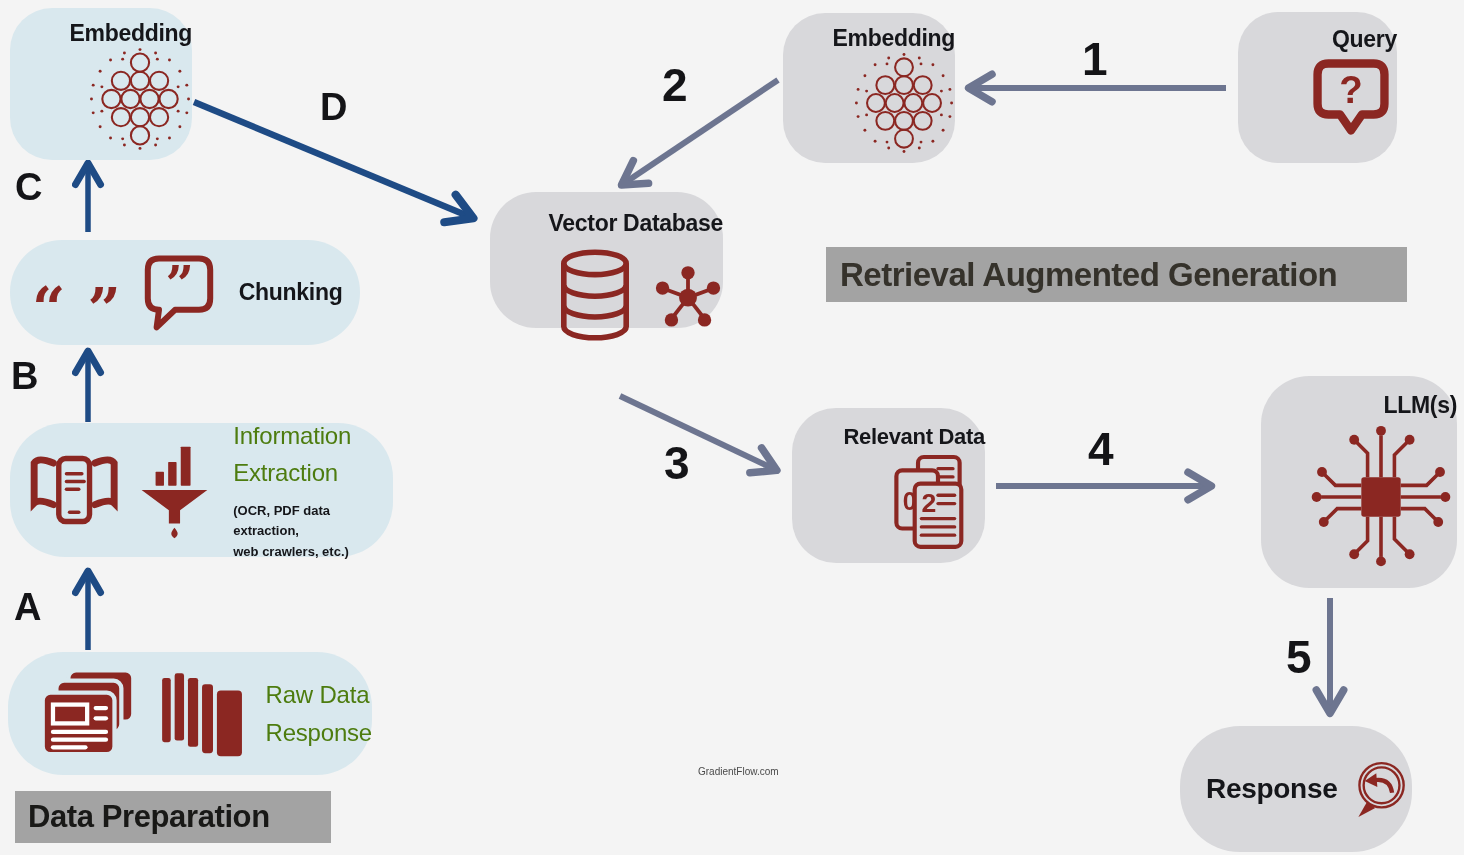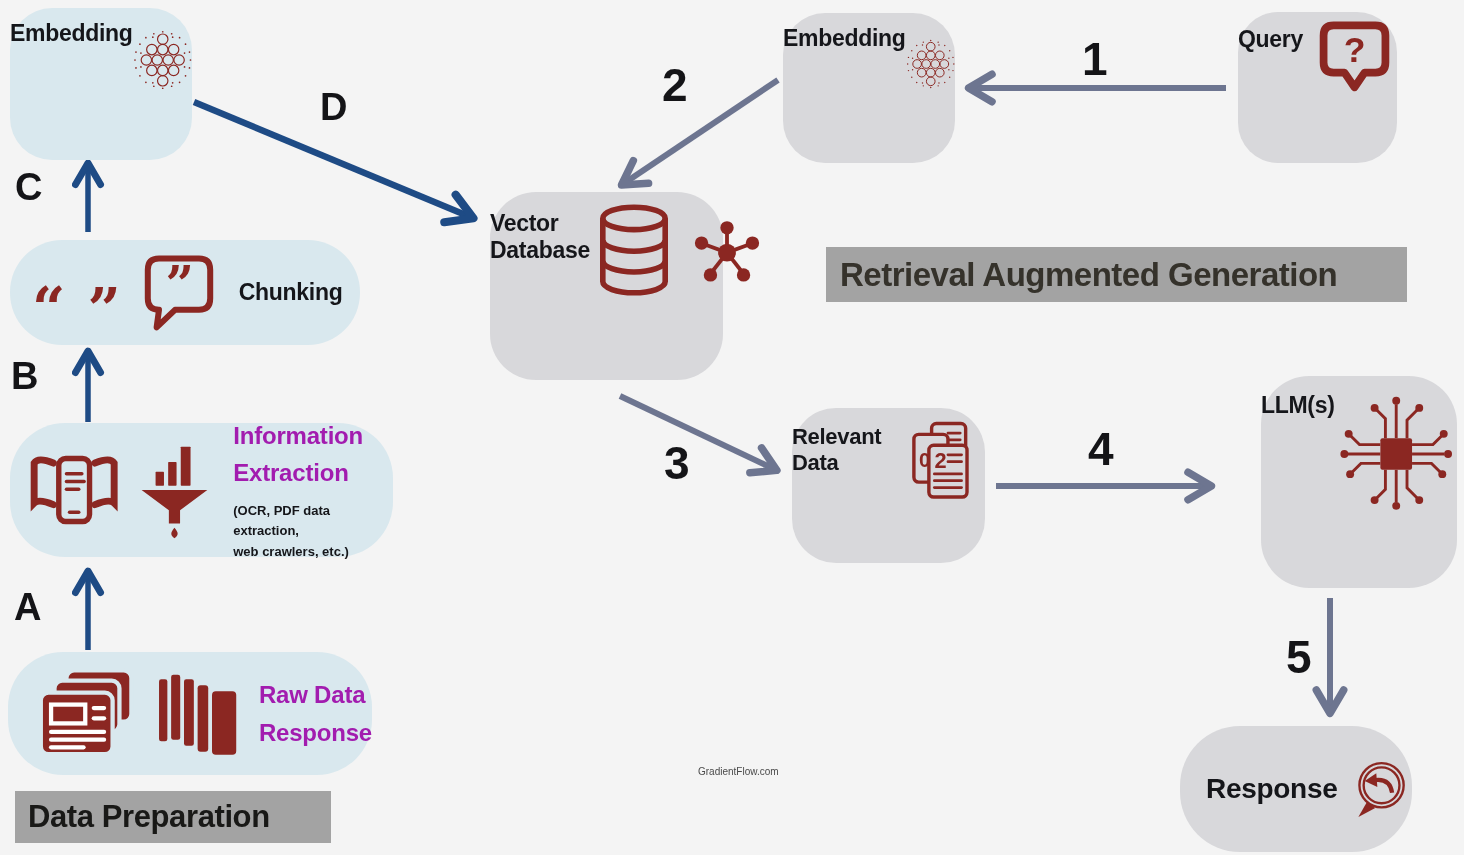--- a/index.html
+++ b/index.html
@@ -1,33 +1,33 @@
 <!DOCTYPE html>
 <html><head>
 <meta charset="utf-8">
 <style>
   html,body{margin:0;padding:0;background:#e9e9e9;}
   .canvas{
     position:relative;width:1464px;height:855px;background:#f4f4f4;
     font-family:"Liberation Sans",sans-serif;overflow:hidden;
   }
-  .node{position:absolute;display:flex;flex-direction:row;align-items:flex-start;box-sizing:border-box;}
+  .node{position:absolute;display:flex;flex-direction:column;align-items:flex-end;box-sizing:border-box;}
   .node.blue{background:#d9e8ee;}
   .node.gray{background:#d8d8db;}
   .node-title{font-weight:bold;color:#15161a;font-size:23px;letter-spacing:-0.3px;}
   .row{display:flex;flex-direction:row;align-items:center;}
   .title-chip{position:absolute;background:#a3a3a3;display:flex;align-items:center;box-sizing:border-box;}
   .lab{position:absolute;font-weight:bold;color:#141417;}
   .lab.letter{font-size:38px;}
   .lab.number{font-size:46px;}
   .quote{font-family:"DejaVu Serif",serif;font-weight:bold;color:#8b2722;font-size:58px;line-height:0;position:relative;top:16px;}
   .arrow-layer{position:absolute;left:0;top:0;pointer-events:none;}
   .watermark{position:absolute;font-size:10px;color:#4a4a4a;}
   .sub{font-size:13px;font-weight:bold;color:#15161a;line-height:1.6;}
-  .big-line{font-size:24px;font-weight:bold;color:#a21caf;line-height:1.55;letter-spacing:-0.2px;}
+  .big-line{font-size:24px;font-weight:normal;color:#4d7c0f;line-height:1.55;letter-spacing:-0.2px;}
 </style>
 </head>
 <body>
 
 <div class="canvas">
 
   <svg width="0" height="0" style="position:absolute" aria-hidden="true">
     <defs>
       <symbol id="sym-embedding" viewBox="0 0 120 120">
         <g fill="none" stroke="#8b2722" stroke-width="2.4">
@@ -202,21 +202,21 @@
     <div style="margin-left:20px;">
       <div class="big-line">Raw Data</div>
       <div class="big-line">Response</div>
     </div>
   </div>
 
   <div class="title-chip" style="left:15px;top:791px;width:316px;height:52px;padding-left:13px;">
     <span style="font-size:31px;font-weight:bold;color:#191917;letter-spacing:-0.4px;">Data Preparation</span>
   </div>
 
-  <div class="node gray" style="left:490px;top:192px;width:233px;height:188px;border-radius:46px;">
+  <div class="node gray" style="left:490px;top:192px;width:233px;height:136px;border-radius:46px;">
     <div class="node-title" style="margin-top:18px;">Vector Database</div>
     <div class="row" style="margin-top:8px;gap:14px;">
       <svg width="88" height="104" viewBox="0 0 110 130">
         <g fill="none" stroke="#8b2722" stroke-width="7">
           <ellipse cx="55" cy="23" rx="39" ry="14"></ellipse>
           <path d="M16,23 V102 A39,14 0 0 0 94,102 V23"></path>
           <path d="M16,50 A39,14 0 0 0 94,50"></path>
           <path d="M16,76 A39,14 0 0 0 94,76"></path>
         </g>
       </svg>
@@ -240,21 +240,21 @@
     </div>
   </div>
 
   <div class="node gray" style="left:783px;top:13px;width:172px;height:150px;border-radius:42px;">
     <div class="node-title" style="margin-top:12px;">Embedding</div>
     <svg width="102" height="102">
       <use href="#sym-embedding"></use>
     </svg>
   </div>
 
-  <div class="node gray" style="left:1238px;top:12px;width:159px;height:151px;border-radius:40px;gap:9px;">
+  <div class="node gray" style="left:1238px;top:12px;width:159px;height:151px;border-radius:40px;">
     <div class="node-title" style="margin-top:14px;">Query</div>
     <svg width="92" height="94" viewBox="0 0 110 112" style="margin-top:2px;">
       <path d="M28,10 H82 Q95,10 95,23 V58 Q95,71 82,71 H68 L55,90 L42,71 H28 Q15,71 15,58 V23 Q15,10 28,10 Z" fill="none" stroke="#8b2722" stroke-width="10" stroke-linejoin="round"></path>
       <text x="55" y="57" text-anchor="middle" font-family="Liberation Sans, sans-serif" font-weight="bold" font-size="46" fill="#8b2722">?</text>
     </svg>
   </div>
 
   <div class="title-chip" style="left:826px;top:247px;width:581px;height:55px;padding-left:14px;">
     <span style="font-size:33px;font-weight:bold;color:#35322b;letter-spacing:-0.5px;">Retrieval Augmented Generation</span>
   </div>

